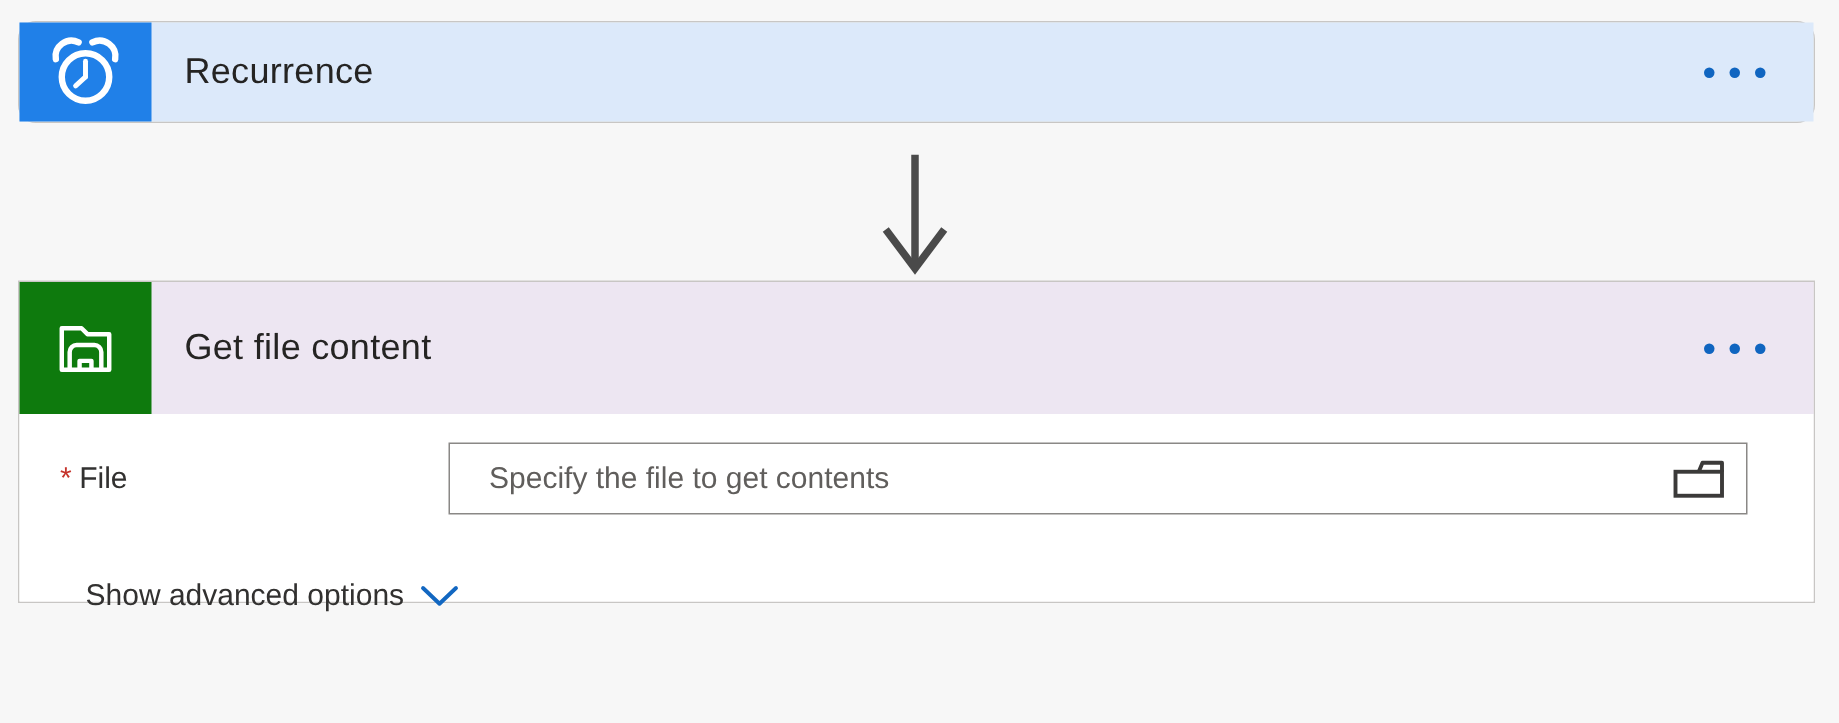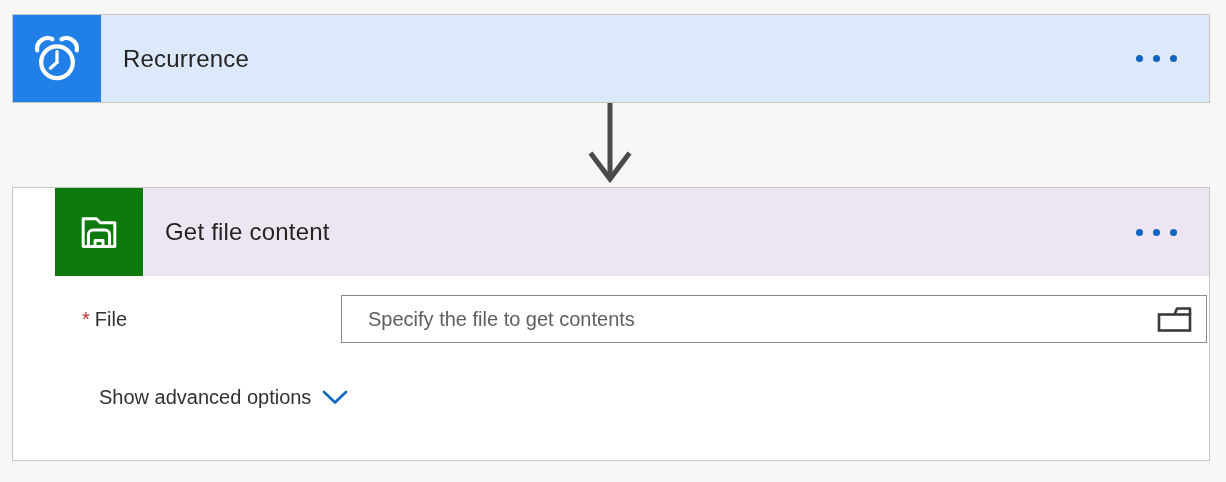--- a/index.html
+++ b/index.html
@@ -13,22 +13,22 @@
     position: relative;
   }
   .card {
     position: absolute;
     left: 12px;
     width: 1198px;
     box-sizing: border-box;
     border: 1px solid #C8C6C4;
     background: #fff;
   }
-  .card-recurrence { top: 14px; height: 89px; }
-  .card-getfile { top: 187px; height: 274px; padding-left: 42px; }
+  .card-recurrence { top: 14px; height: 68px; border-radius: 12px; }
+  .card-getfile { top: 187px; height: 215px; }
 
   .card-header {
     display: flex;
     align-items: center;
     height: 88px;
     cursor: pointer;
   }
   .card-recurrence .card-header { height: 100%; background: #DCE9FA; }
   .card-getfile .card-header { background: #EDE6F2; }
 

